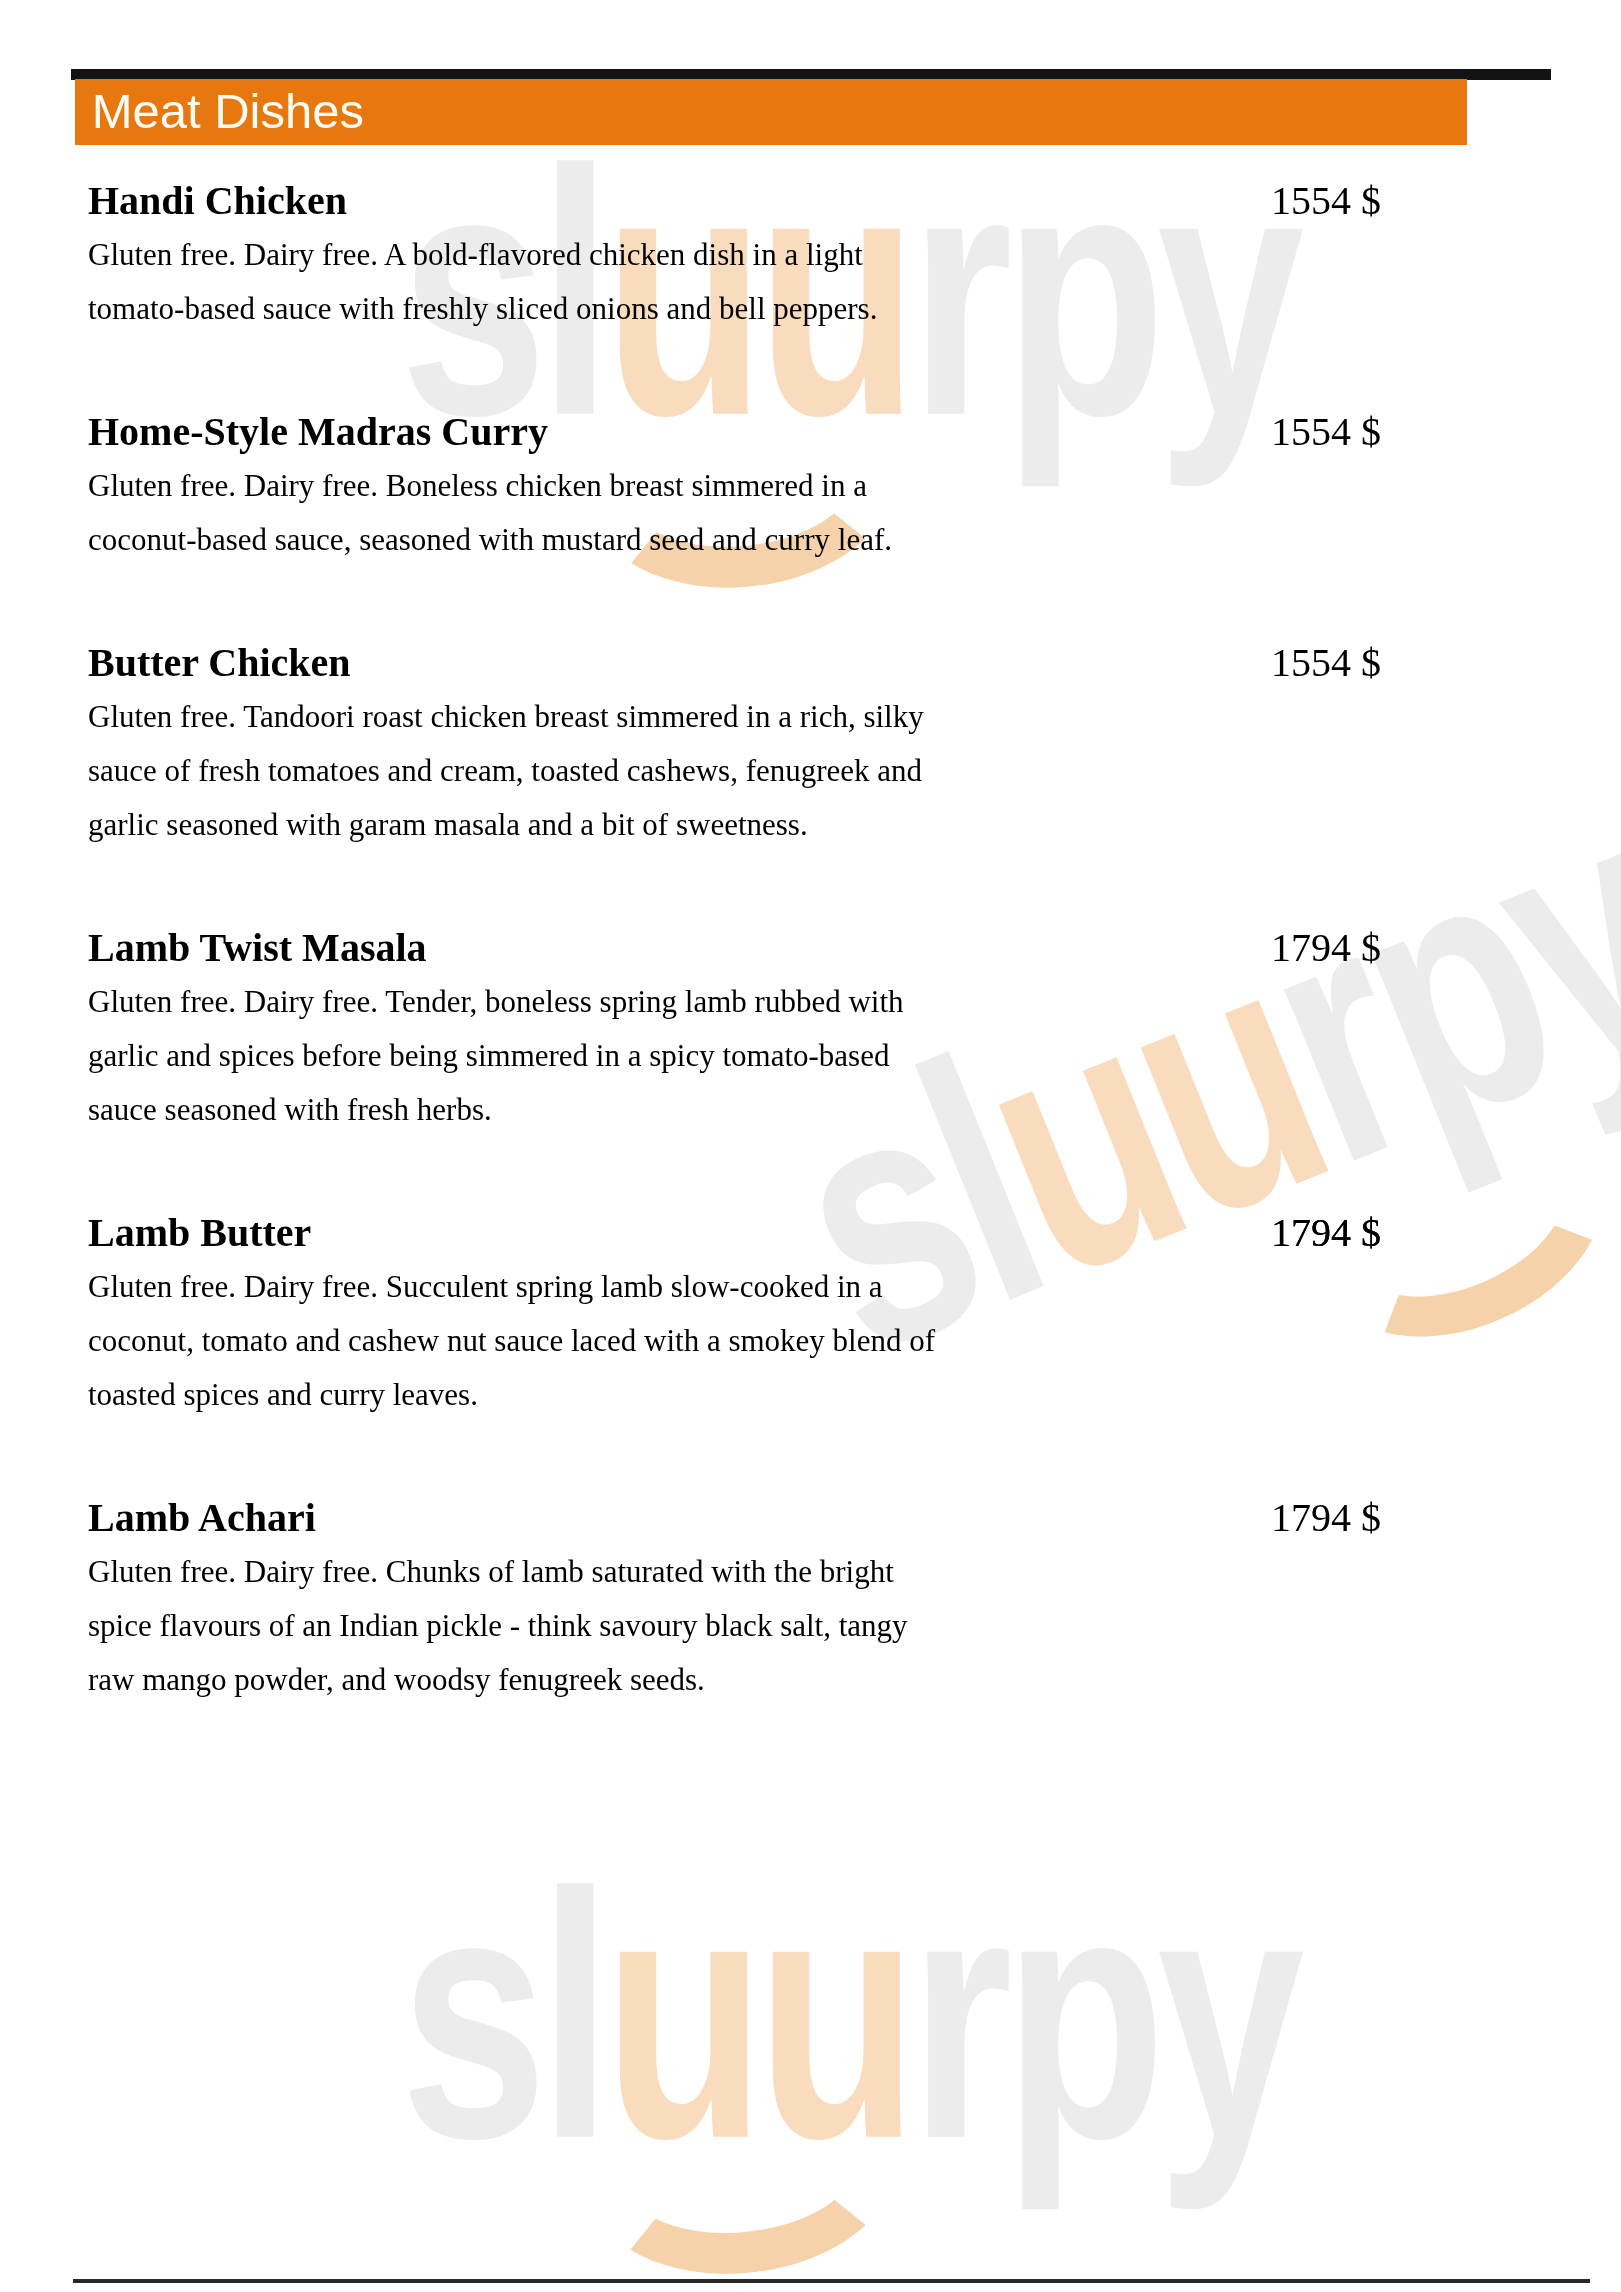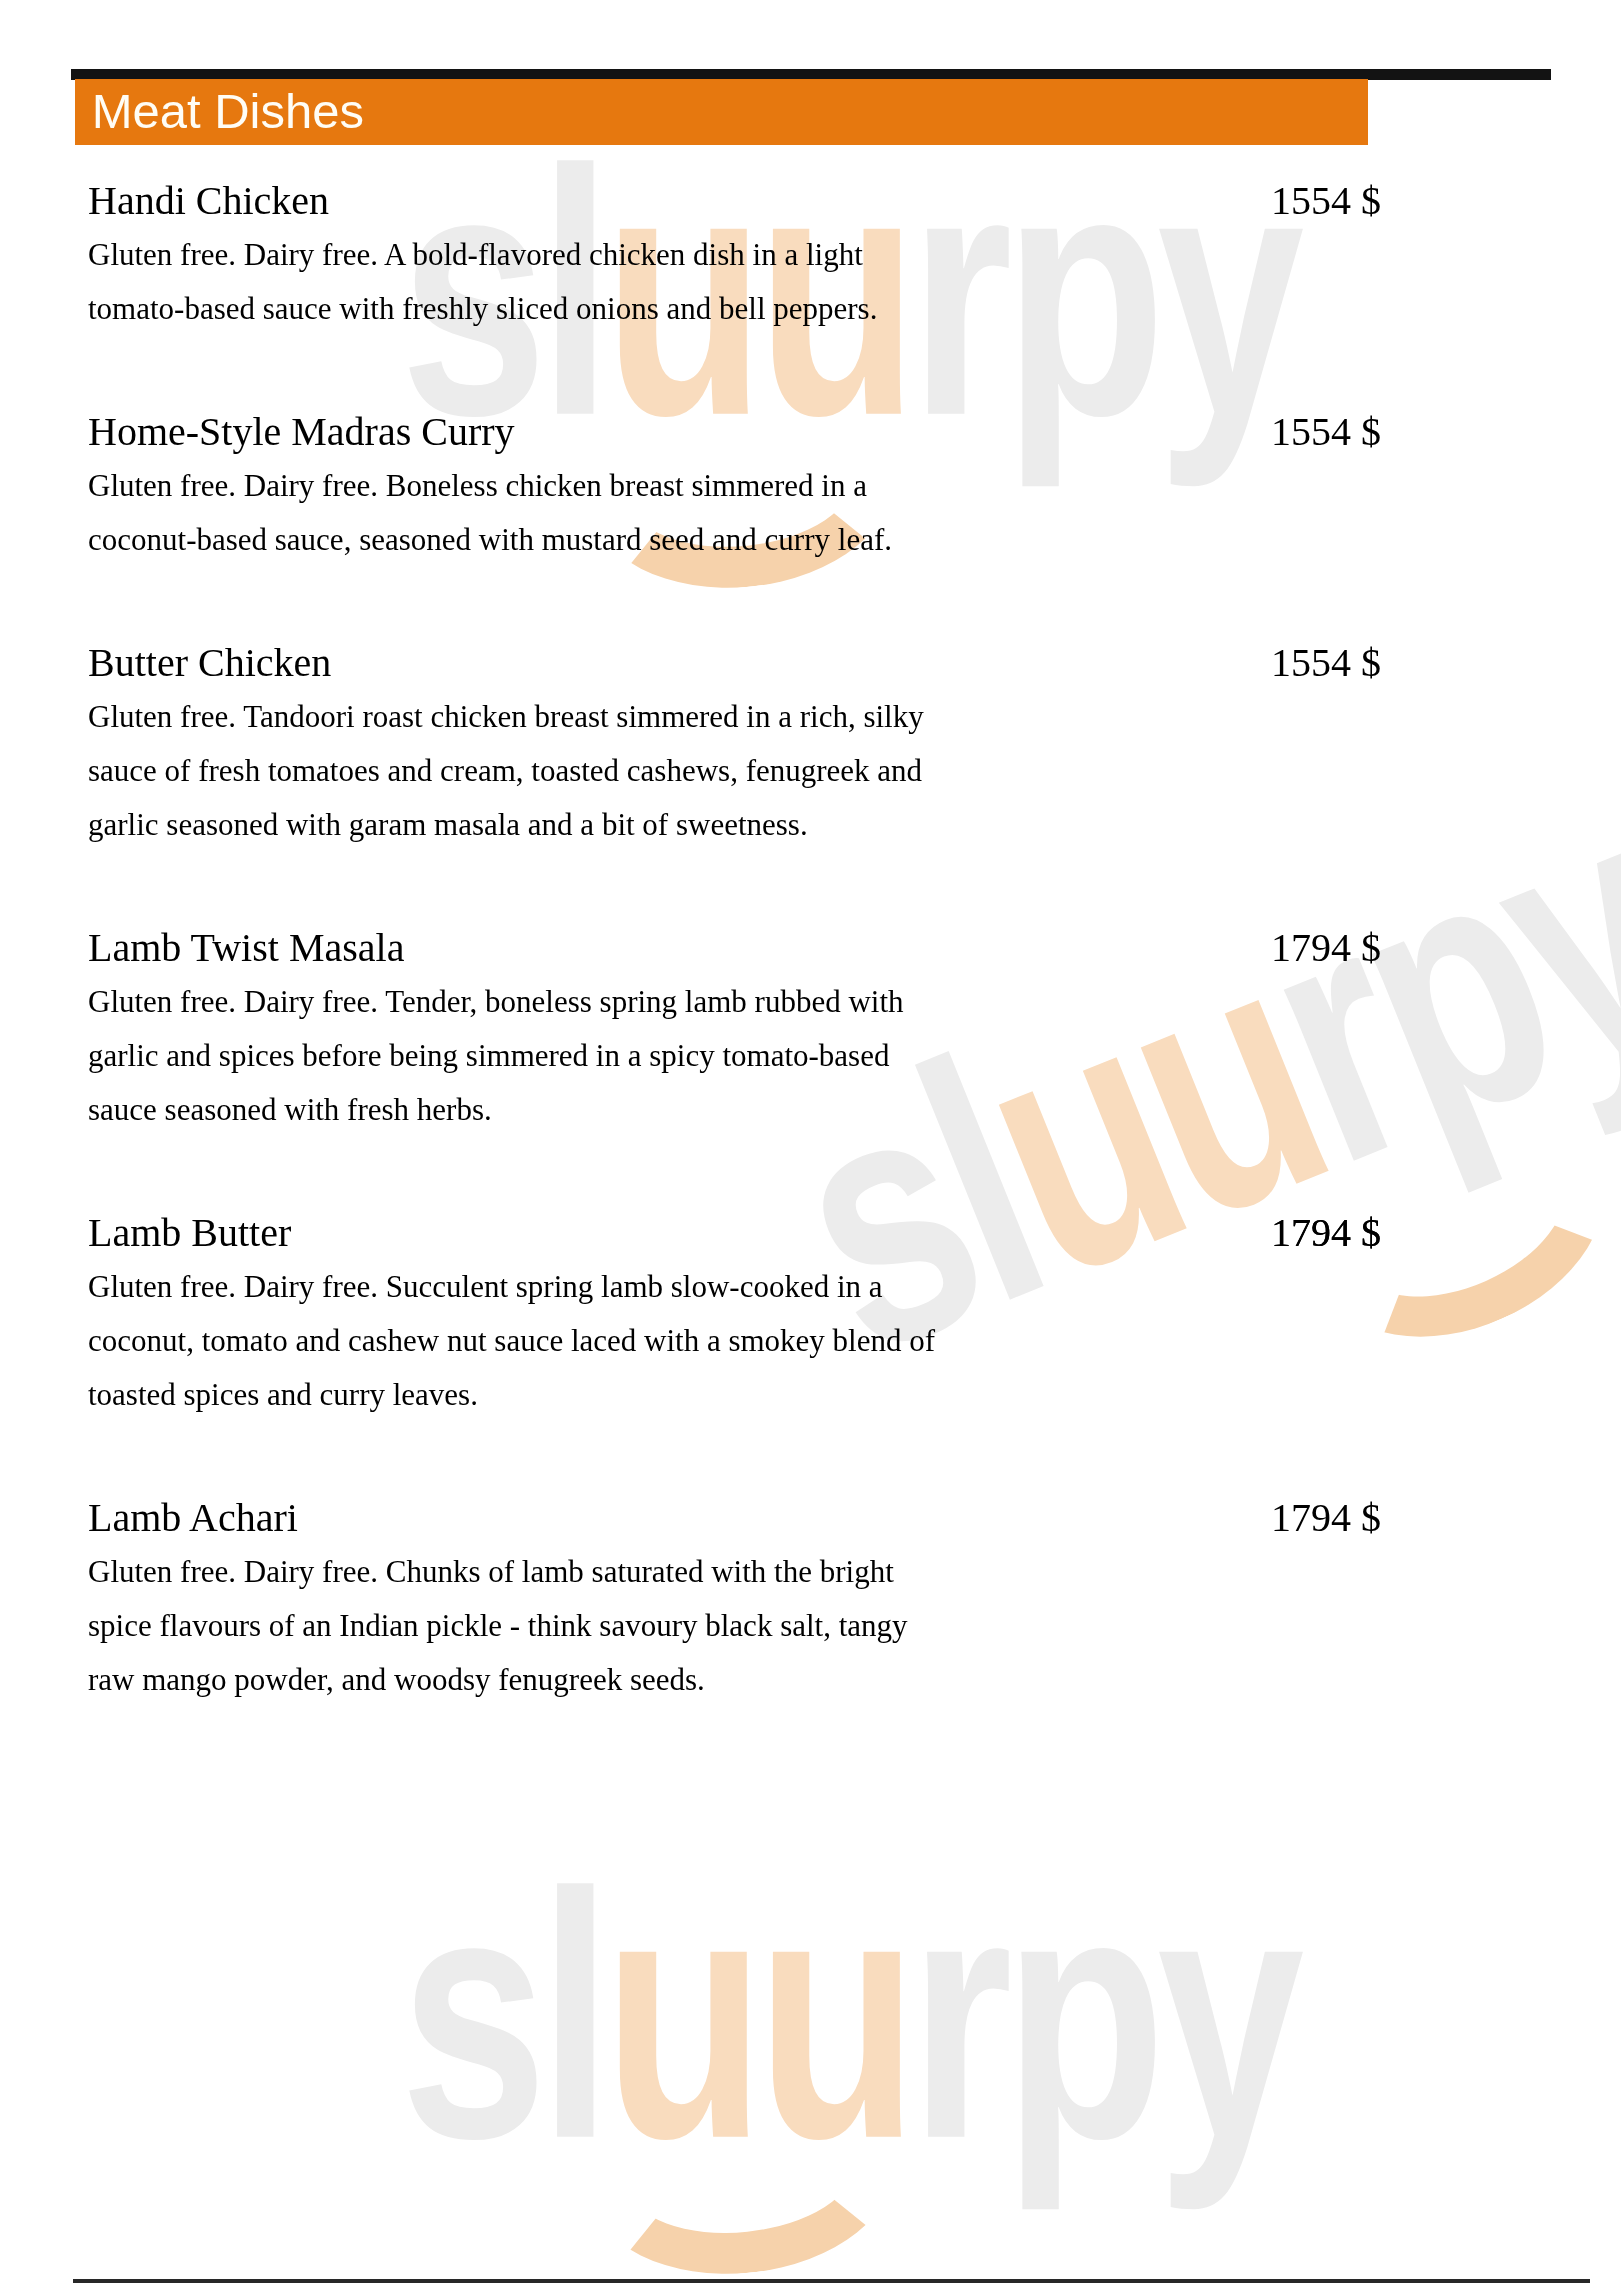--- a/index.html
+++ b/index.html
@@ -39,42 +39,42 @@
   #sw3{left:588px;top:2078px;width:225px;height:113px;border-bottom-color:#f6d2ab;transform:rotate(-6deg);}
 
   
   .top-rule{
     position:absolute;z-index:2;
     left:71px;top:69px;width:1480px;height:10.8px;
     background:#131313;
   }
   .section-header{
     position:absolute;z-index:2;
-    left:75px;top:79px;width:1293px;height:66px;
+    left:75px;top:79px;width:1392px;height:66px;
     background:#e6780f;
   }
   .section-title{
     display:block;
     padding-left:16.7px;
     font-family:"Liberation Sans",sans-serif;
     font-size:49px;line-height:65px;
     font-weight:400;
     color:#fffdf5;
   }
 
   
   .menu{
     position:absolute;z-index:1;
     left:88px;top:174px;width:1353px;
   }
   .item{position:relative;margin:0 0 69px 0;}
   .item-name{
     margin:0;
     font-size:40px;line-height:54px;
-    font-weight:400;
+    font-weight:700;
   }
   .item-price{
     position:absolute;left:1183px;top:0;
     font-size:40px;line-height:54px;text-align:right;
   }
   .item-desc{
     margin:0;
     font-size:31px;line-height:54px;
     white-space:pre-line;
   }

